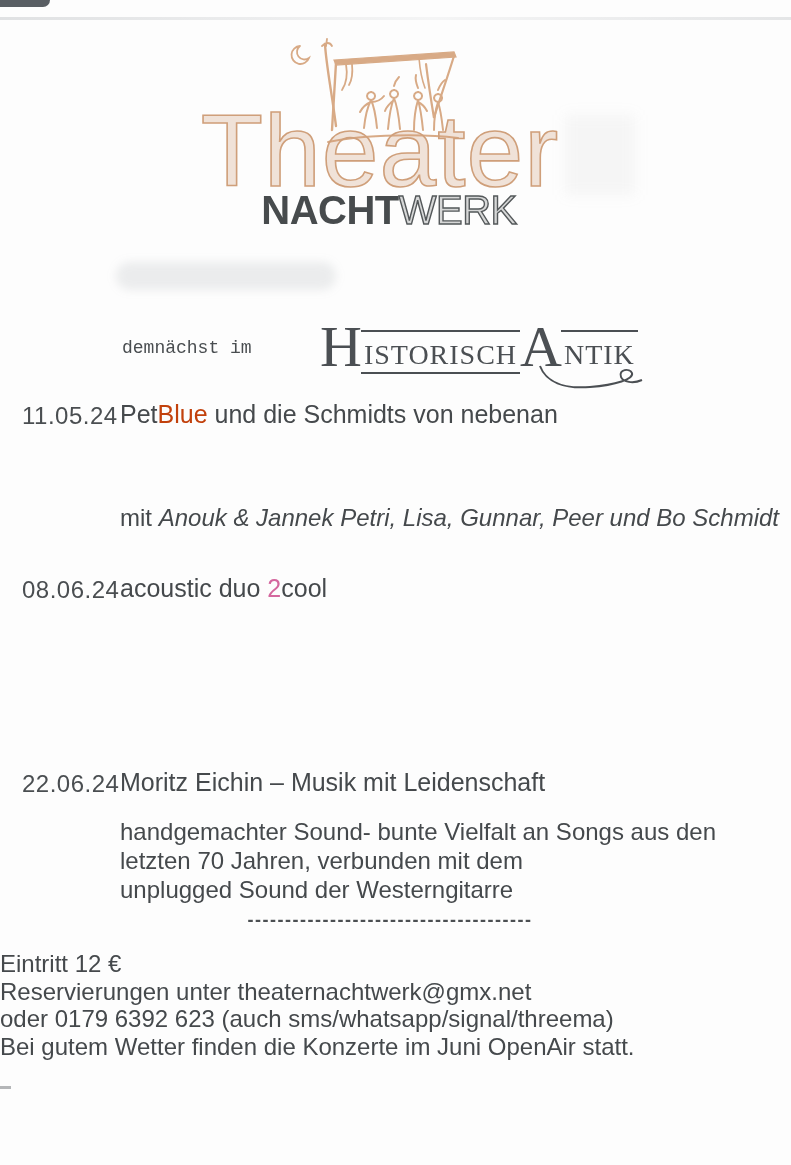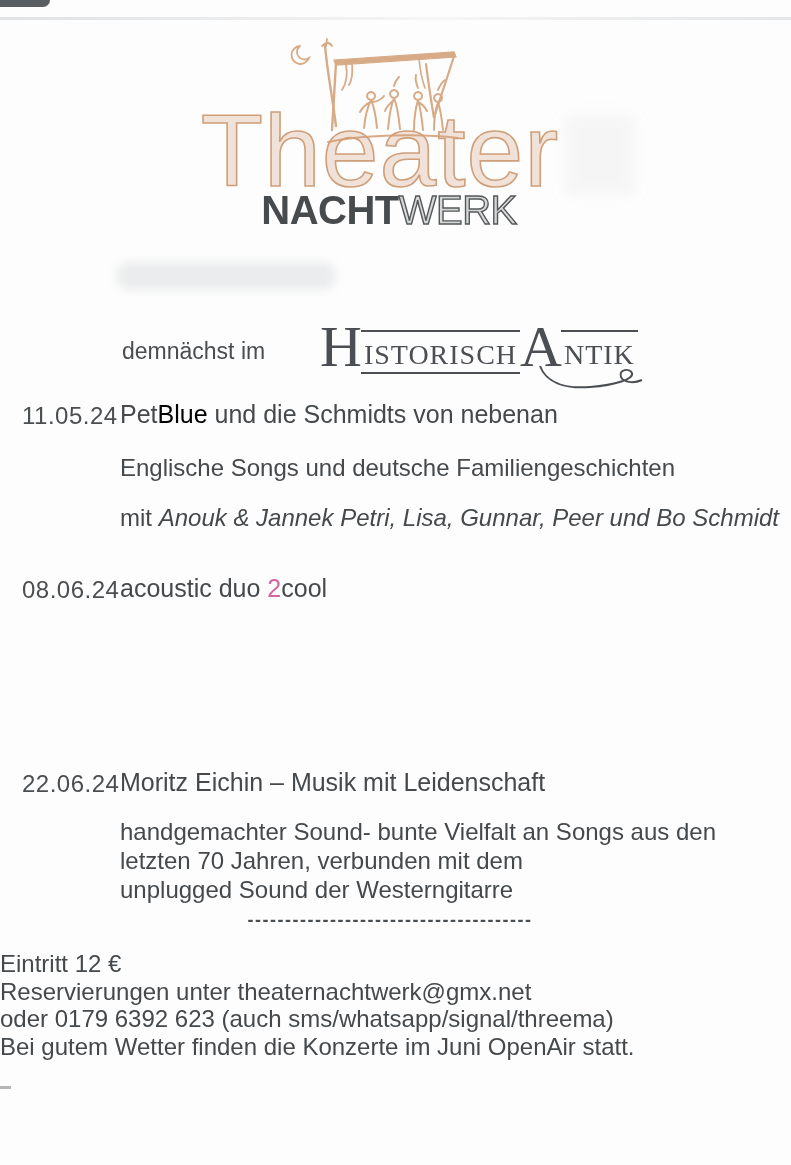--- a/index.html
+++ b/index.html
@@ -29,34 +29,34 @@
     font-size:102px;line-height:1.05;font-weight:400;letter-spacing:1px;
     color:rgba(207,159,122,.28);
     -webkit-text-stroke:1.6px #cf9f7a;
   }
   .brand-word{position:absolute;left:0;top:190px;width:778px;text-align:center;font-size:40px;line-height:1;letter-spacing:-0.5px;white-space:nowrap;}
   .brand-bold{font-weight:700;color:#474b4d;}
   .brand-light{font-weight:400;color:rgba(77,81,84,.22);-webkit-text-stroke:1.4px #54585a;}
 
   .presents{position:absolute;left:0;top:264px;width:780px;text-align:center;font-size:26px;color:#4a4e51;}
 
-  .intro{position:absolute;left:122px;top:338px;font-size:23px;color:#494d50;}
+  .intro{position:absolute;left:122px;top:338px;font-size:18px;color:#494d50;font-family:Liberation Mono, monospace;}
 
   
   .venue{position:absolute;left:320px;top:318px;font-family:"Liberation Serif",serif;color:#4b4f53;white-space:nowrap;}
   .venue .big{font-size:58px;line-height:1;letter-spacing:-1px;}
   .venue .smallcaps{display:inline-block;font-size:28px;line-height:1;letter-spacing:1px;padding:9px 3px 3px 3px;border-top:2px solid #4b4f53;border-bottom:2px solid #4b4f53;vertical-align:2px;}
   .venue .smallcaps.top-only{border-bottom:none;}
   .a-wrap{position:relative;display:inline-block;}
   .swash-svg{position:absolute;left:16px;top:46px;pointer-events:none;}
 
   
   .ev-date{position:absolute;left:22px;font-size:24px;letter-spacing:.5px;color:#4a4e51;}
   .ev-title{position:absolute;left:120px;font-size:25px;color:#45494c;white-space:nowrap;}
-  .accent-blue{color:#000000;}
+  .accent-blue{color:#c2410c;}
   .accent-pink{color:#d4679e;}
   .e1-date{top:402px;} .e1-title{top:400px;}
   .e1-sub{position:absolute;left:120px;top:454px;font-size:24px;}
   .e1-credits{position:absolute;left:120px;top:504px;font-size:24px;white-space:nowrap;}
   .e2-date{top:576px;} .e2-title{top:574px;}
   .e2-body{position:absolute;left:120px;top:621px;width:655px;font-size:24px;line-height:29px;}
   .e3-date{top:770px;} .e3-title{top:768px;}
   .e3-body{position:absolute;left:120px;top:817px;font-size:24px;line-height:29px;}
   em{font-style:italic;}
 
@@ -103,21 +103,20 @@
 
 
   <div class="intro">demnächst im</div>
 
   <div class="venue"><span class="big">H</span><span class="smallcaps">ISTORISCH</span><span class="a-wrap"><span class="big">A</span><svg class="swash-svg" width="130" height="30" viewBox="0 0 130 30" fill="none" stroke="#4b4f53" stroke-width="2">
           <path d="M4 2 C10 18 28 25 54 23 C80 21 98 15 96 9 C94 4 82 5 85 13 C87 18 97 20 106 16"></path>
         </svg></span><span class="smallcaps top-only">NTIK</span></div>
 
   <div class="ev-date e1-date">11.05.24</div>
   <div class="ev-title e1-title"><span>Pet</span><span class="accent-blue">Blue</span><span> und die Schmidts von nebenan</span></div>
-  <div class="e1-sub">Englische Songs und deutsche Familiengeschichten</div>
   <div class="e1-credits"><span>mit </span><em>Anouk &amp; Jannek Petri, Lisa, Gunnar, Peer und Bo Schmidt</em></div>
 
   <div class="ev-date e2-date">08.06.24</div>
   <div class="ev-title e2-title"><span>acoustic duo </span><span class="accent-pink">2</span><span>cool</span></div>
 
   <div class="ev-date e3-date">22.06.24</div>
   <div class="ev-title e3-title"><span>Moritz Eichin – Musik mit Leidenschaft</span></div>
   <div class="e3-body">
     <div>handgemachter Sound- bunte Vielfalt an Songs aus den</div>
     <div>letzten 70 Jahren, verbunden mit dem</div>

